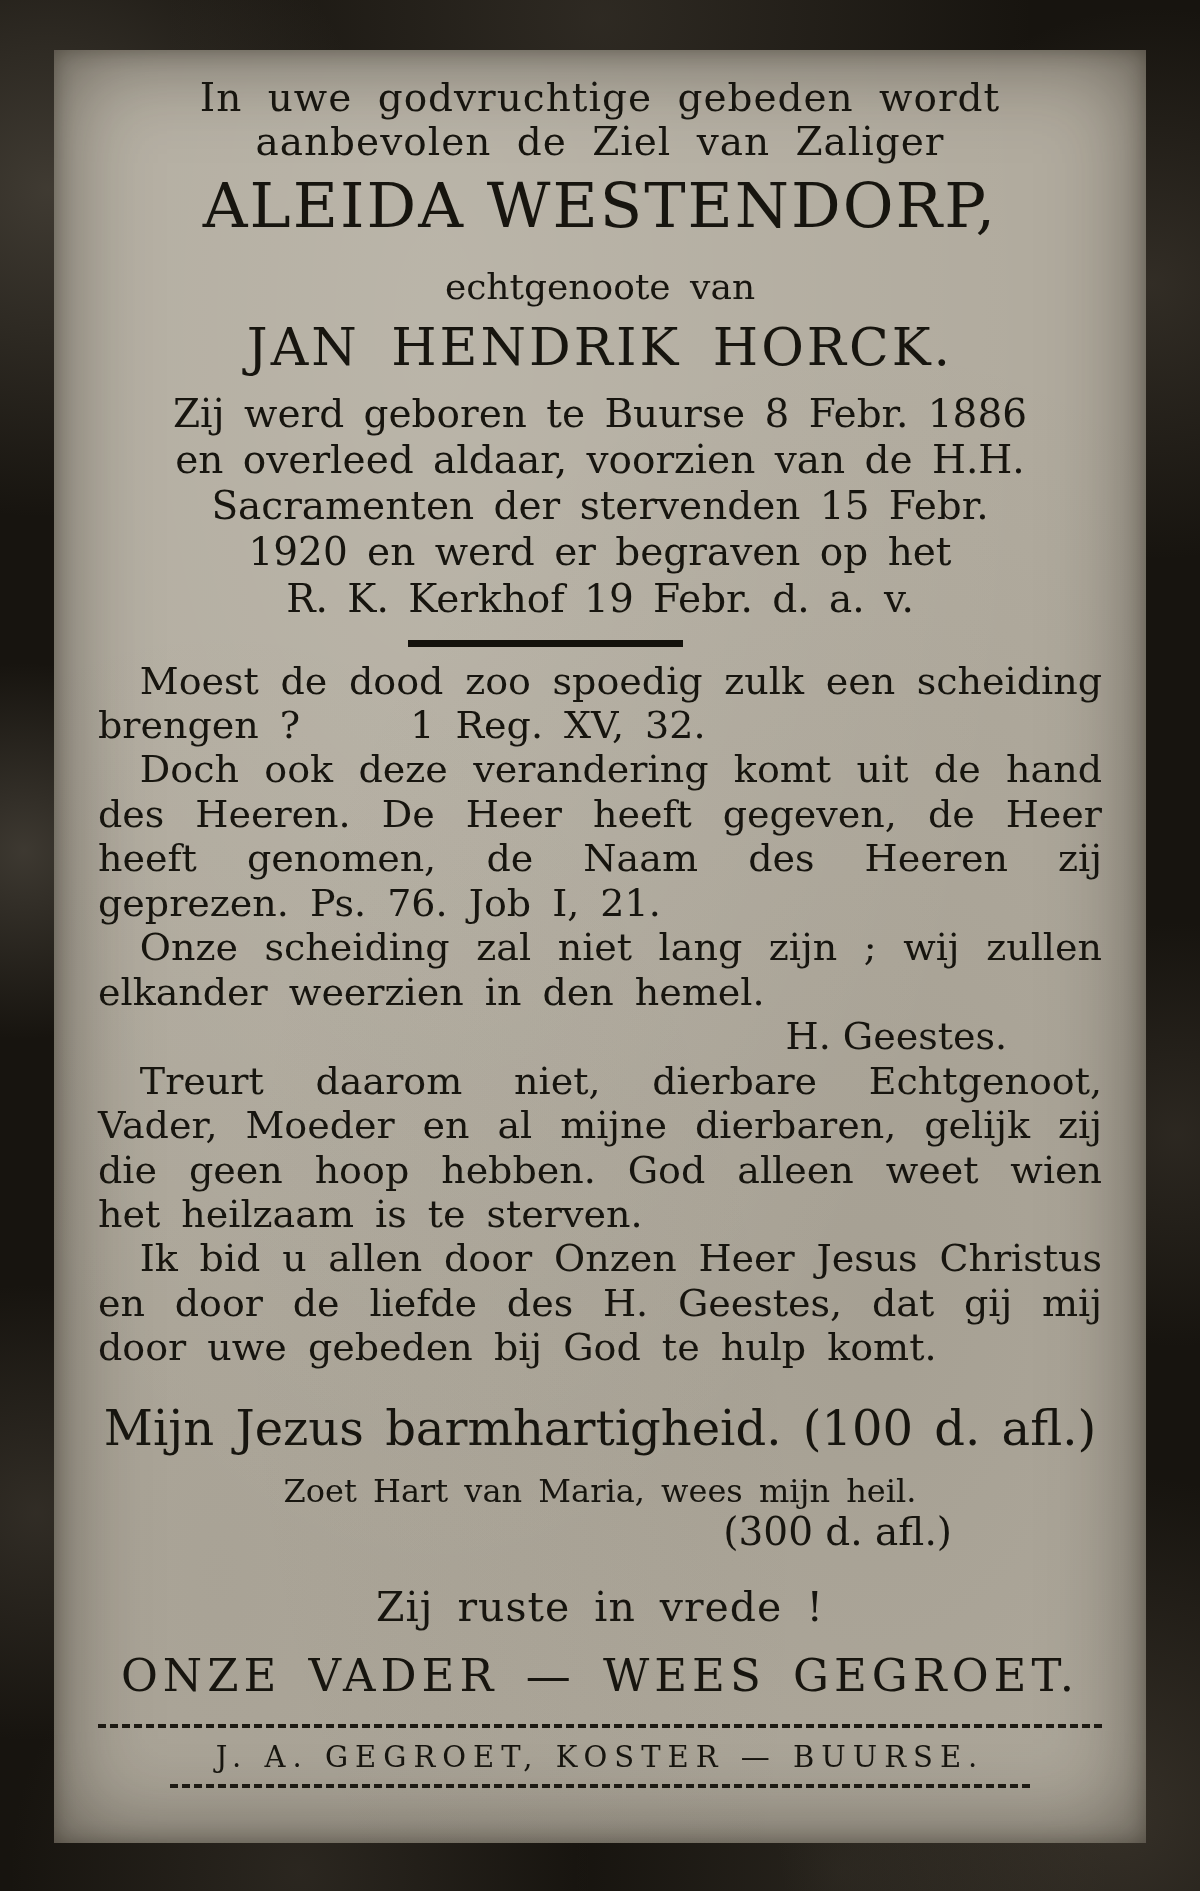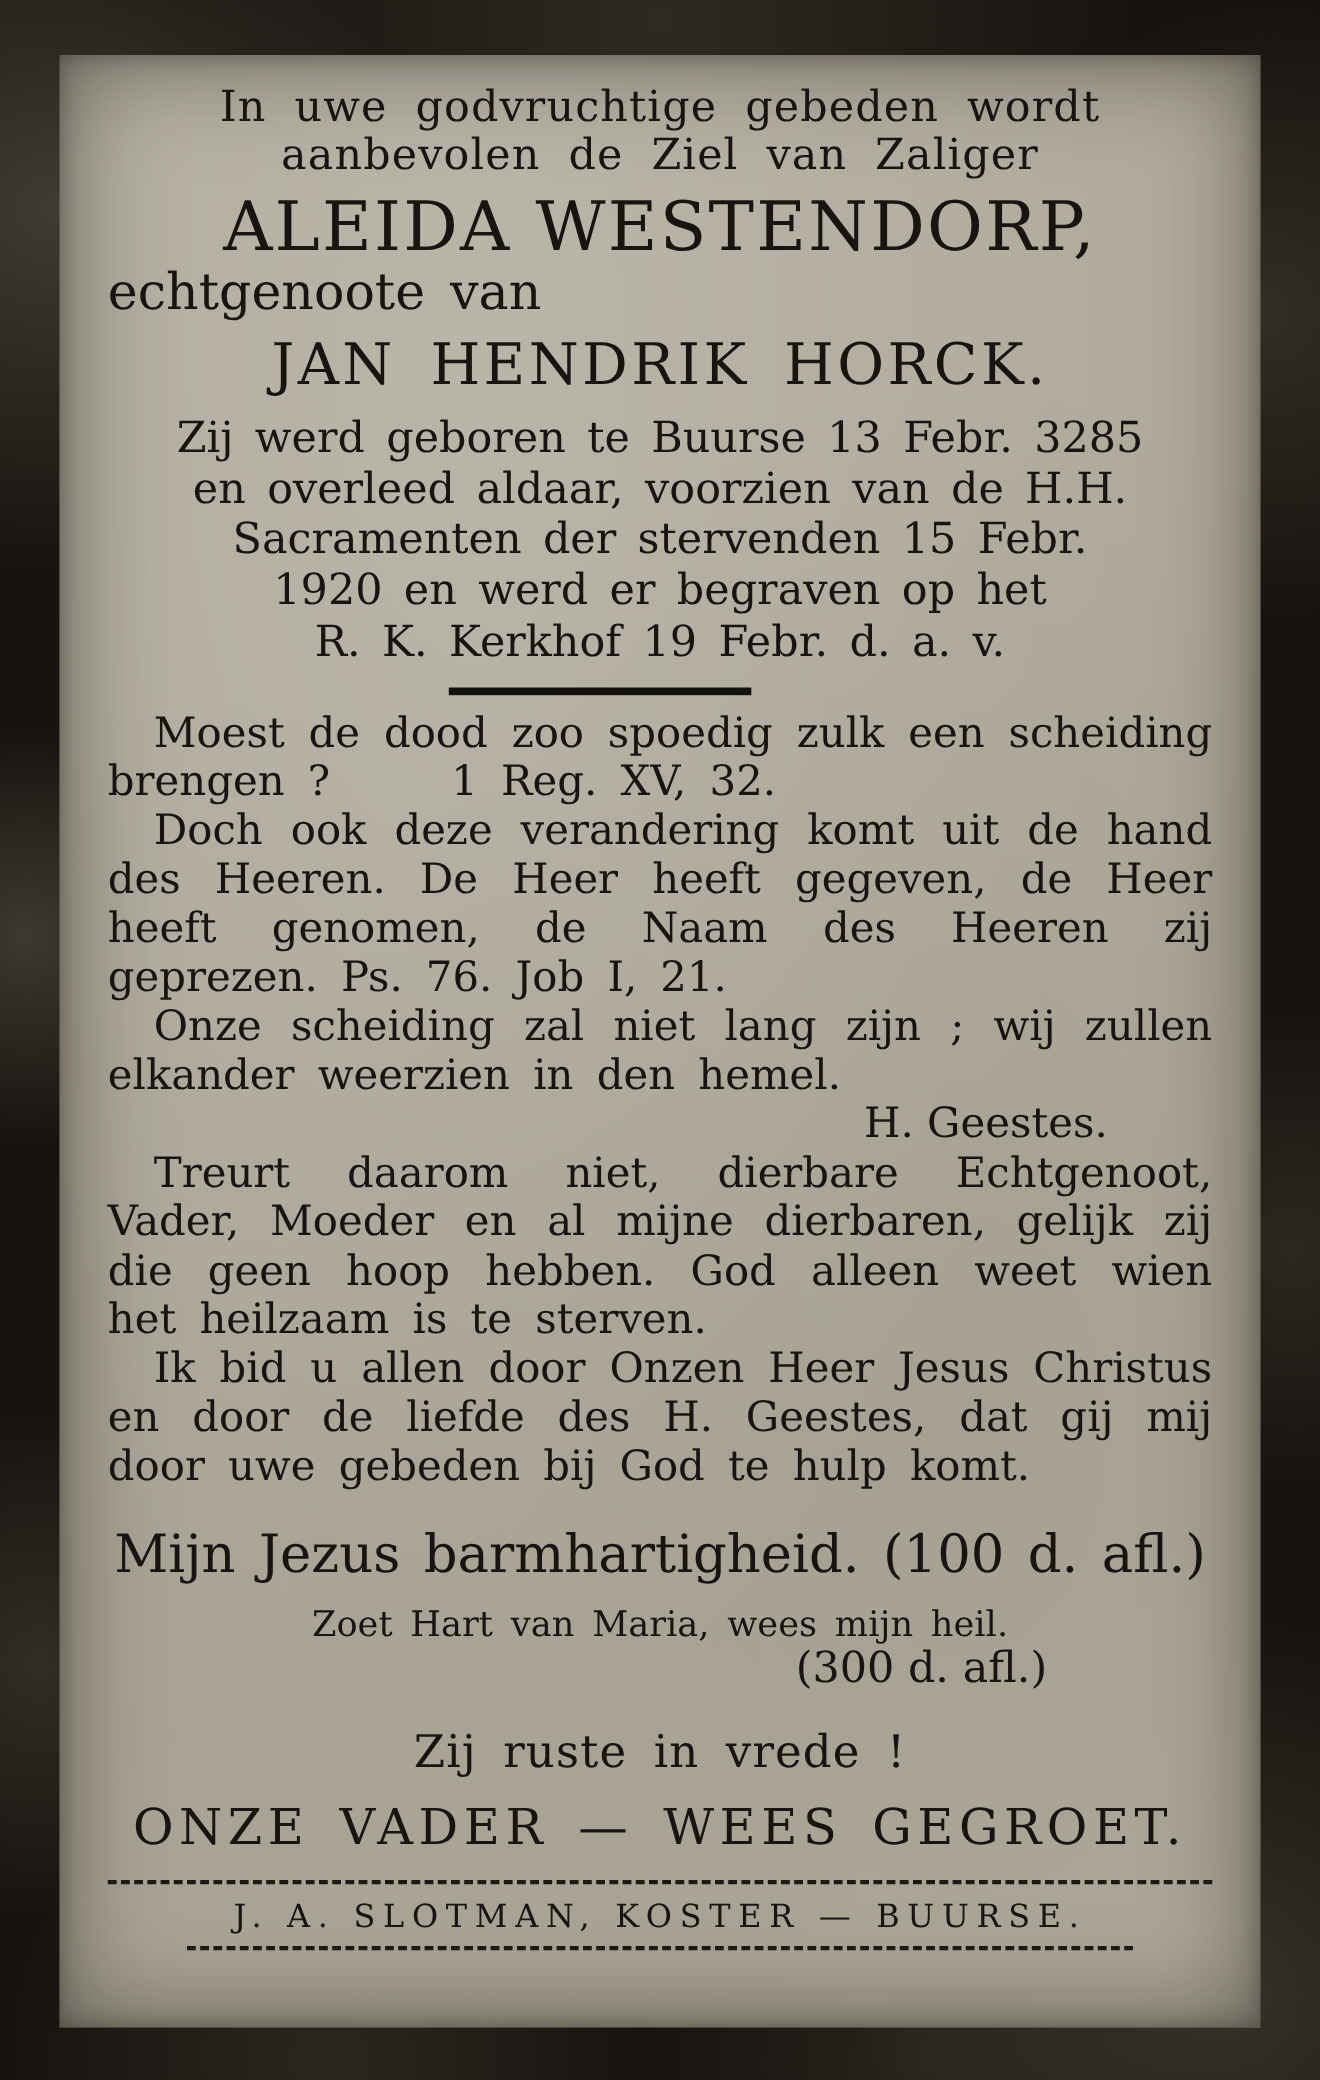--- a/index.html
+++ b/index.html
@@ -51,22 +51,23 @@
   }
   .name {
     font-size: 62px;
     line-height: 1.05;
     text-align: center;
     letter-spacing: 2px;
     margin-top: 10px;
     white-space: nowrap;
   }
   .relation {
-    font-size: 46px;
-    margin-top: 0;
+    font-size: 36px;
+    text-align: center;
+    margin-top: 28px;
     word-spacing: 8px;
   }
   .spouse {
     font-size: 52px;
     text-align: center;
     letter-spacing: 3px;
     margin-top: 10px;
     word-spacing: 12px;
   }
   .bio {
@@ -158,21 +159,21 @@
       <div>aanbevolen de Ziel van Zaliger</div>
     </div>
 
     <div class="name">ALEIDA WESTENDORP,</div>
 
     <div class="relation">echtgenoote van</div>
 
     <div class="spouse">JAN HENDRIK HORCK.</div>
 
     <div class="bio">
-      <div>Zij werd geboren te Buurse 13 Febr. 3285</div>
+      <div>Zij werd geboren te Buurse 8 Febr. 1886</div>
       <div>en overleed aldaar, voorzien van de H.H.</div>
       <div>Sacramenten der stervenden 15 Febr.</div>
       <div>1920 en werd er begraven op het</div>
       <div>R. K. Kerkhof 19 Febr. d. a. v.</div>
     </div>
 
     <div class="divider"></div>
 
     <p class="para"><span>Moest de dood zoo spoedig zulk een scheiding brengen ?</span><span class="cite-gap"></span><span>1 Reg. XV, 32.</span></p>
 
@@ -188,17 +189,17 @@
     <div class="indulgence-1">Mijn Jezus barmhartigheid. (100 d. afl.)</div>
 
     <div class="indulgence-2">Zoet Hart van Maria, wees mijn heil.</div>
     <div class="indulgence-note">(300 d. afl.)</div>
 
     <div class="rest-line">Zij ruste in vrede !</div>
 
     <div class="prayers-line">ONZE VADER — WEES GEGROET.</div>
 
     <div class="dash-top"></div>
-    <div class="footer-line">J. A. SLOTMAN, KOSTER — BUURSE.</div>
+    <div class="footer-line">J. A. GEGROET, KOSTER — BUURSE.</div>
     <div class="dash-bottom"></div>
 
   </div>
 </div>
 
 </body></html>

